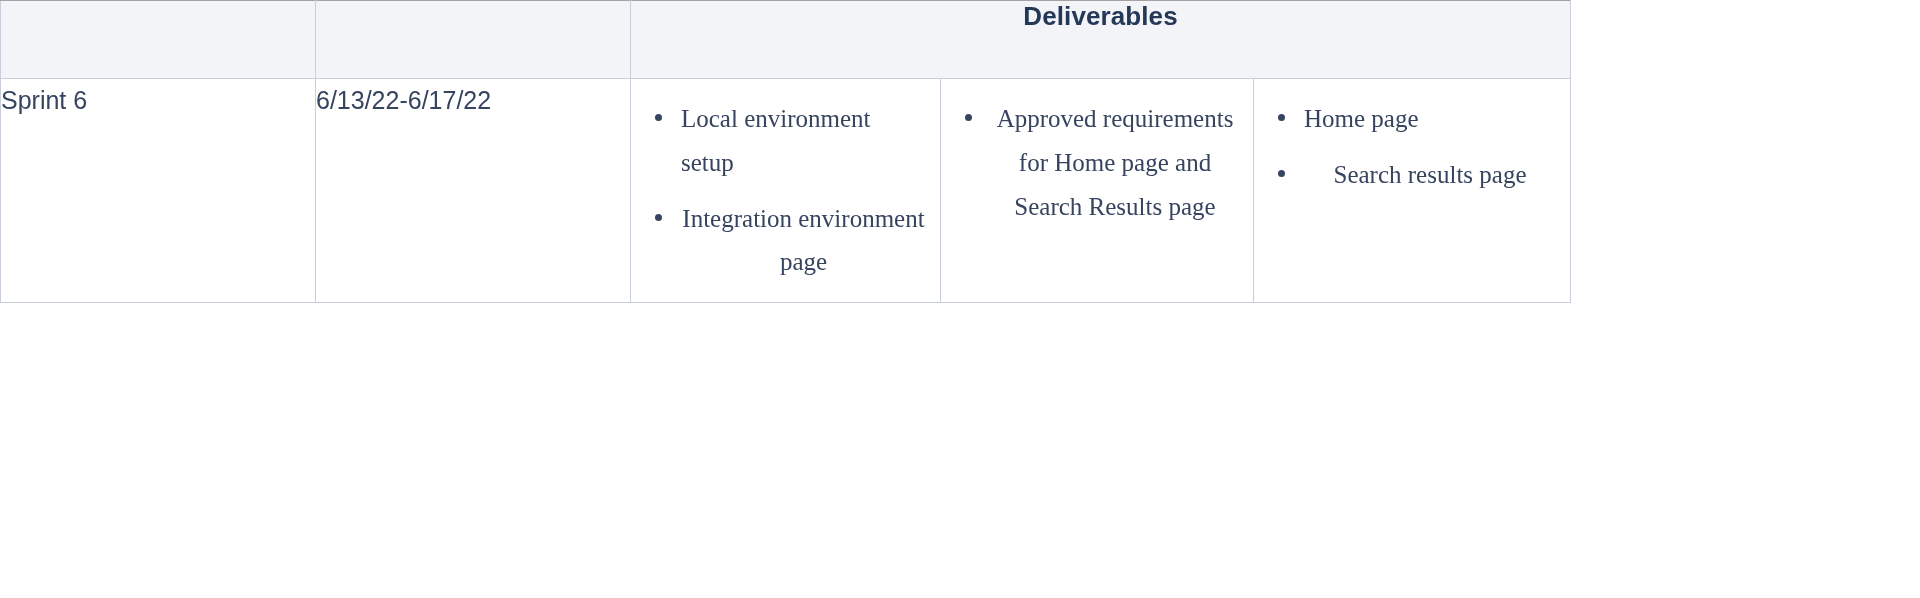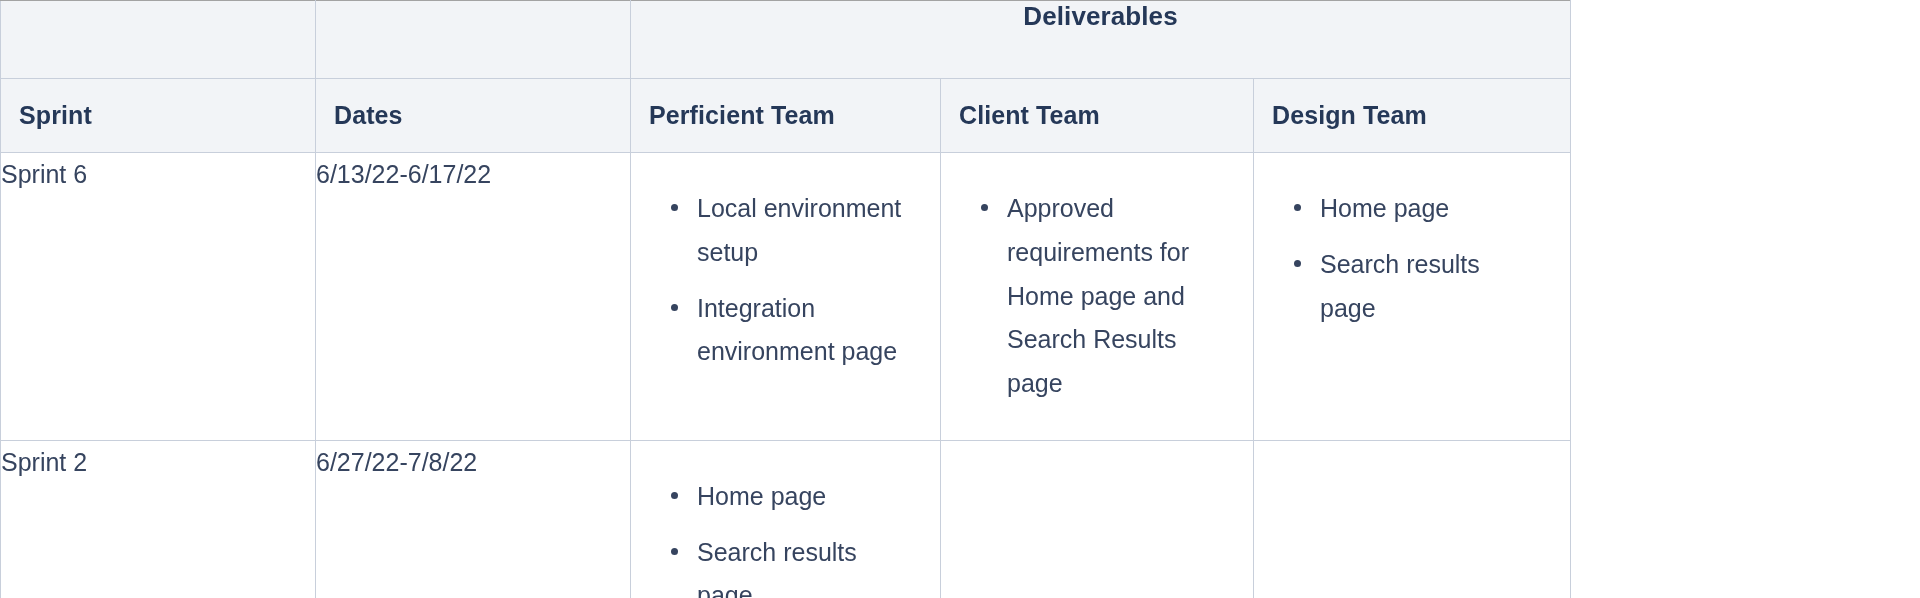--- a/index.html
+++ b/index.html
@@ -85,32 +85,33 @@
   }
   tr.row-sprint-1 td.cell { height: 206px; }
   tr.row-sprint-2 td.cell { height: 130px; }
 
   td.cell.list-cell {
     padding: 18px 14px 18px 12px;
   }
 
   ul.deliverable-list {
     list-style: none;
-    margin: 16px;
+    margin: 0;
     padding: 0;
+    font-family: Liberation Serif, serif;
   }
   ul.deliverable-list li {
     position: relative;
     padding-left: 38px;
     margin: 0 0 12px 0;
     font-size: 25px;
     line-height: 1.75;
     color: #36445f;
   }
-  ul.deliverable-list li:last-child { margin-bottom: 0; }
+  ul.deliverable-list li:last-child { margin-bottom: 0; text-align: center; }
   ul.deliverable-list li .bullet-dot {
     position: absolute;
     left: 12px;
     top: 17px;
     width: 7px;
     height: 7px;
     border-radius: 50%;
     background: #36445f;
   }
 
@@ -127,27 +128,20 @@
       <col class="c-dates">
       <col class="c-perf">
       <col class="c-client">
       <col class="c-design">
     </colgroup>
     <thead>
       <tr class="group-header-row">
         <th class="group-blank"></th>
         <th class="group-blank"></th>
         <th class="group-deliverables" colspan="3">Deliverables</th>
-      </tr>
-      <tr class="column-header-row">
-        <th>Sprint</th>
-        <th>Dates</th>
-        <th>Perficient Team</th>
-        <th>Client Team</th>
-        <th>Design Team</th>
       </tr>
     </thead>
     <tbody>
 
       <tr class="row-sprint-1">
         <td class="cell">
           <span class="cell-text">Sprint 6</span>
         </td>
         <td class="cell">
           <span class="cell-text">6/13/22-6/17/22</span>
@@ -179,42 +173,16 @@
               <span>Home page</span>
             </li>
             <li>
               <span class="bullet-dot"></span>
               <span>Search results page</span>
             </li>
           </ul>
         </td>
       </tr>
 
-      <tr class="row-sprint-2">
-        <td class="cell">
-          <span class="cell-text">Sprint 2</span>
-        </td>
-        <td class="cell">
-          <span class="cell-text">6/27/22-7/8/22</span>
-        </td>
-        <td class="cell list-cell">
-          <ul class="deliverable-list">
-            <li>
-              <span class="bullet-dot"></span>
-              <span>Home page</span>
-            </li>
-            <li>
-              <span class="bullet-dot"></span>
-              <span>Search results page</span>
-            </li>
-          </ul>
-        </td>
-        <td class="cell list-cell">
-          <span class="empty-cell"></span>
-        </td>
-        <td class="cell list-cell">
-          <span class="empty-cell"></span>
-        </td>
-      </tr>
 
     </tbody>
   </table>
 </div>
 
 </body></html>

